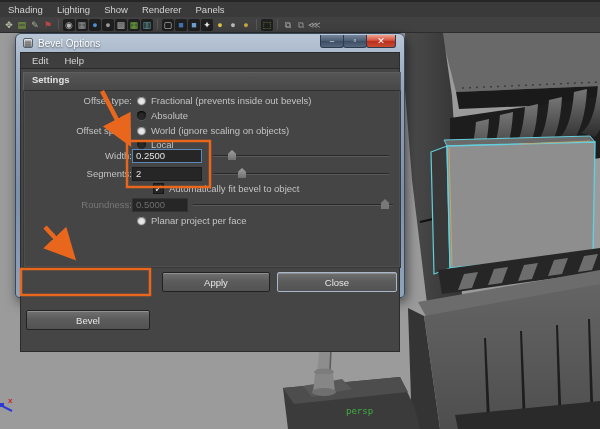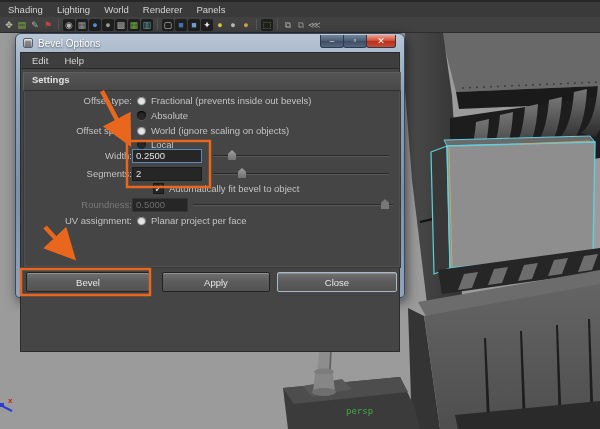--- a/index.html
+++ b/index.html
@@ -163,21 +163,21 @@
     <g>
       <line x1="12" y1="411" x2="0" y2="405" stroke="#2b3bd6" stroke-width="2"></line>
       <rect x="0" y="403" width="4" height="4" fill="#2b3bd6"></rect>
       <text x="8" y="403" font-size="8" font-weight="bold" fill="#cc2222">x</text>
     </g>
   </svg>
 
   <div class="menubar">
     <span class="mi">Shading</span>
     <span class="mi">Lighting</span>
-    <span class="mi">World</span>
+    <span class="mi">Show</span>
     <span class="mi">Renderer</span>
     <span class="mi">Panels</span>
   </div>
   <div class="icontoolbar">
       <span class="tbi" style="color: rgb(184, 196, 168); background: transparent;">✥</span>
       <span class="tbi" style="color: rgb(134, 179, 63); background: transparent;">▤</span>
       <span class="tbi" style="color: rgb(169, 183, 154); background: transparent;">✎</span>
       <span class="tbi" style="color: rgb(194, 69, 69); background: transparent;">⚑</span>
       <span class="tb-sep"></span>
       <span class="tbi" style="color: rgb(181, 181, 181); background: rgb(31, 31, 31);">◉</span>
@@ -264,26 +264,25 @@
         </div>
 
         <div class="row" style="top:128px; width:100%; height:15px;">
           <span class="lbl dis">Roundness:</span>
           <input class="tfield dis" value="0.5000" style="">
           <div class="sl-track" style="left:172px; width:200px; top:7px;"></div>
           <div class="sl-handle dis" style="left:360px; top:2px;"></div>
         </div>
 
         <div class="row" style="top:145px; width:100%;">
-          <span class="lbl">UV assignment:</span>
           <span class="radio sel" style="left:116px;"></span>
           <span class="opt">Planar project per face</span>
         </div>
 
-        <button class="dlg-btn" style="left:5px; width:124px;">Bevel</button>
+        <button class="dlg-btn" style="left:5px; width:124px;margin-top:38px;">Bevel</button>
         <button class="dlg-btn" style="left:141px; width:108px;">Apply</button>
         <button class="dlg-btn close-default" style="left:256px; width:120px;">Close</button>
       </div>
     </div>
   </div>
 
   <svg class="annot-layer" width="600" height="429" viewBox="0 0 600 429">
     <defs>
       <marker id="ah" markerWidth="7" markerHeight="7" refX="5" refY="3.5" orient="auto">
         <path d="M0,0 L7,3.5 L0,7 z" class="annot" fill="#e8671c"></path>

